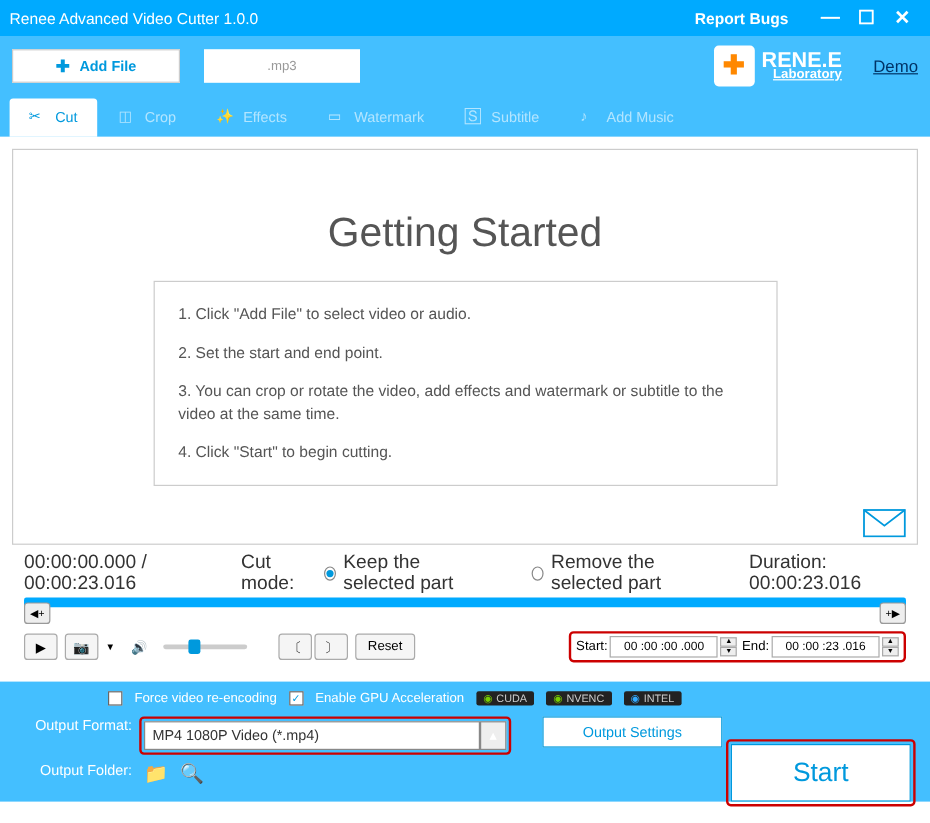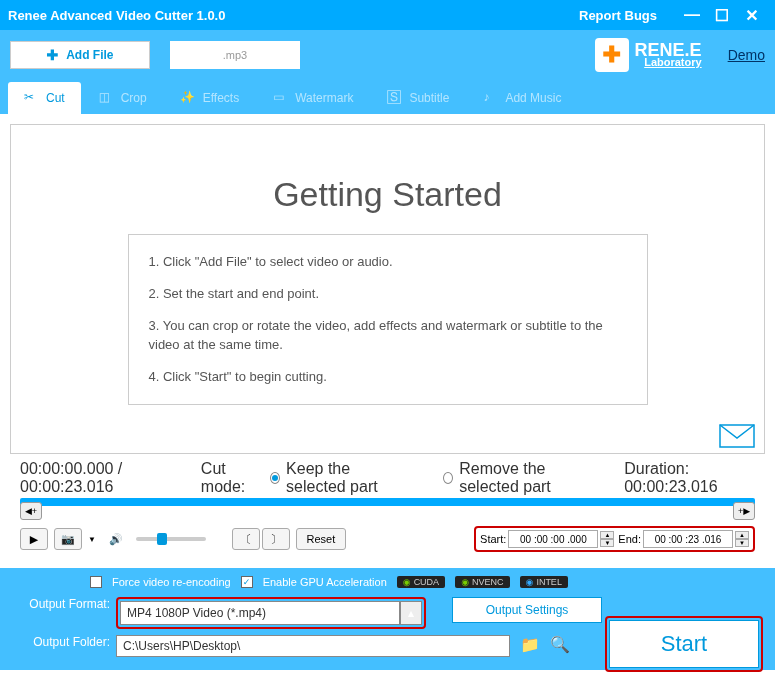--- a/index.html
+++ b/index.html
@@ -1,19 +1,19 @@
 <!DOCTYPE html>
 <html><head>
 <meta charset="utf-8">
 <style>
 * { margin: 0; padding: 0; box-sizing: border-box; font-family: Arial, sans-serif; }
 body { width: 775px; height: 686px; background: #fff; overflow: hidden; }
 
 .titlebar { background: #00aaff; height: 30px; display: flex; align-items: center; padding: 0 8px; color: #fff; font-size: 13px; }
-.titlebar .title { flex: 1; font-weight: bold; }
+.titlebar .title { flex: 1; font-weight: normal; }
 .titlebar .report { margin-right: 20px; font-weight: bold; cursor: pointer; }
 .wbtn { width: 30px; text-align: center; font-size: 16px; cursor: pointer; font-weight: bold; }
 
 .header { background: #44bfff; height: 50px; display: flex; align-items: center; padding: 0 10px; }
 .addfile-btn { background: #fff; width: 140px; height: 28px; display: flex; align-items: center; justify-content: center; gap: 8px; color: #0099dd; font-size: 12px; font-weight: bold; cursor: pointer; border: 1px solid #ccc; }
 .addfile-btn .plus { color: #0099dd; font-size: 14px; }
 .file-tab { background: #fff; width: 130px; height: 28px; margin-left: 20px; display: flex; align-items: center; justify-content: center; font-size: 11px; color: #999; }
 .logo-area { margin-left: auto; display: flex; align-items: center; gap: 6px; }
 .logo-badge { width: 34px; height: 34px; background: #fff; border-radius: 4px; display: flex; align-items: center; justify-content: center; color: #ff8800; font-size: 22px; font-weight: bold; }
 .logo-text { color: #fff; font-size: 18px; font-weight: bold; line-height: 0.9; }
@@ -232,23 +232,20 @@
       <div class="fmt-select">
         <span>MP4 1080P Video (*.mp4)</span>
       </div>
       <div class="fmt-arrow">▴</div>
     </div>
     <button class="outset-btn"><span>Output Settings</span></button>
   </div>
 
   <div class="outrow">
     <label>Output Folder:</label>
-    <div class="folder-input">
-      <span>C:\Users\HP\Desktop\</span>
-    </div>
     <span class="folder-icon">📁</span>
     <span class="folder-icon">🔍</span>
   </div>
 
   <div class="startbox">
     <button class="start-btn"><span>Start</span></button>
   </div>
 </div>
 
 </body></html>

